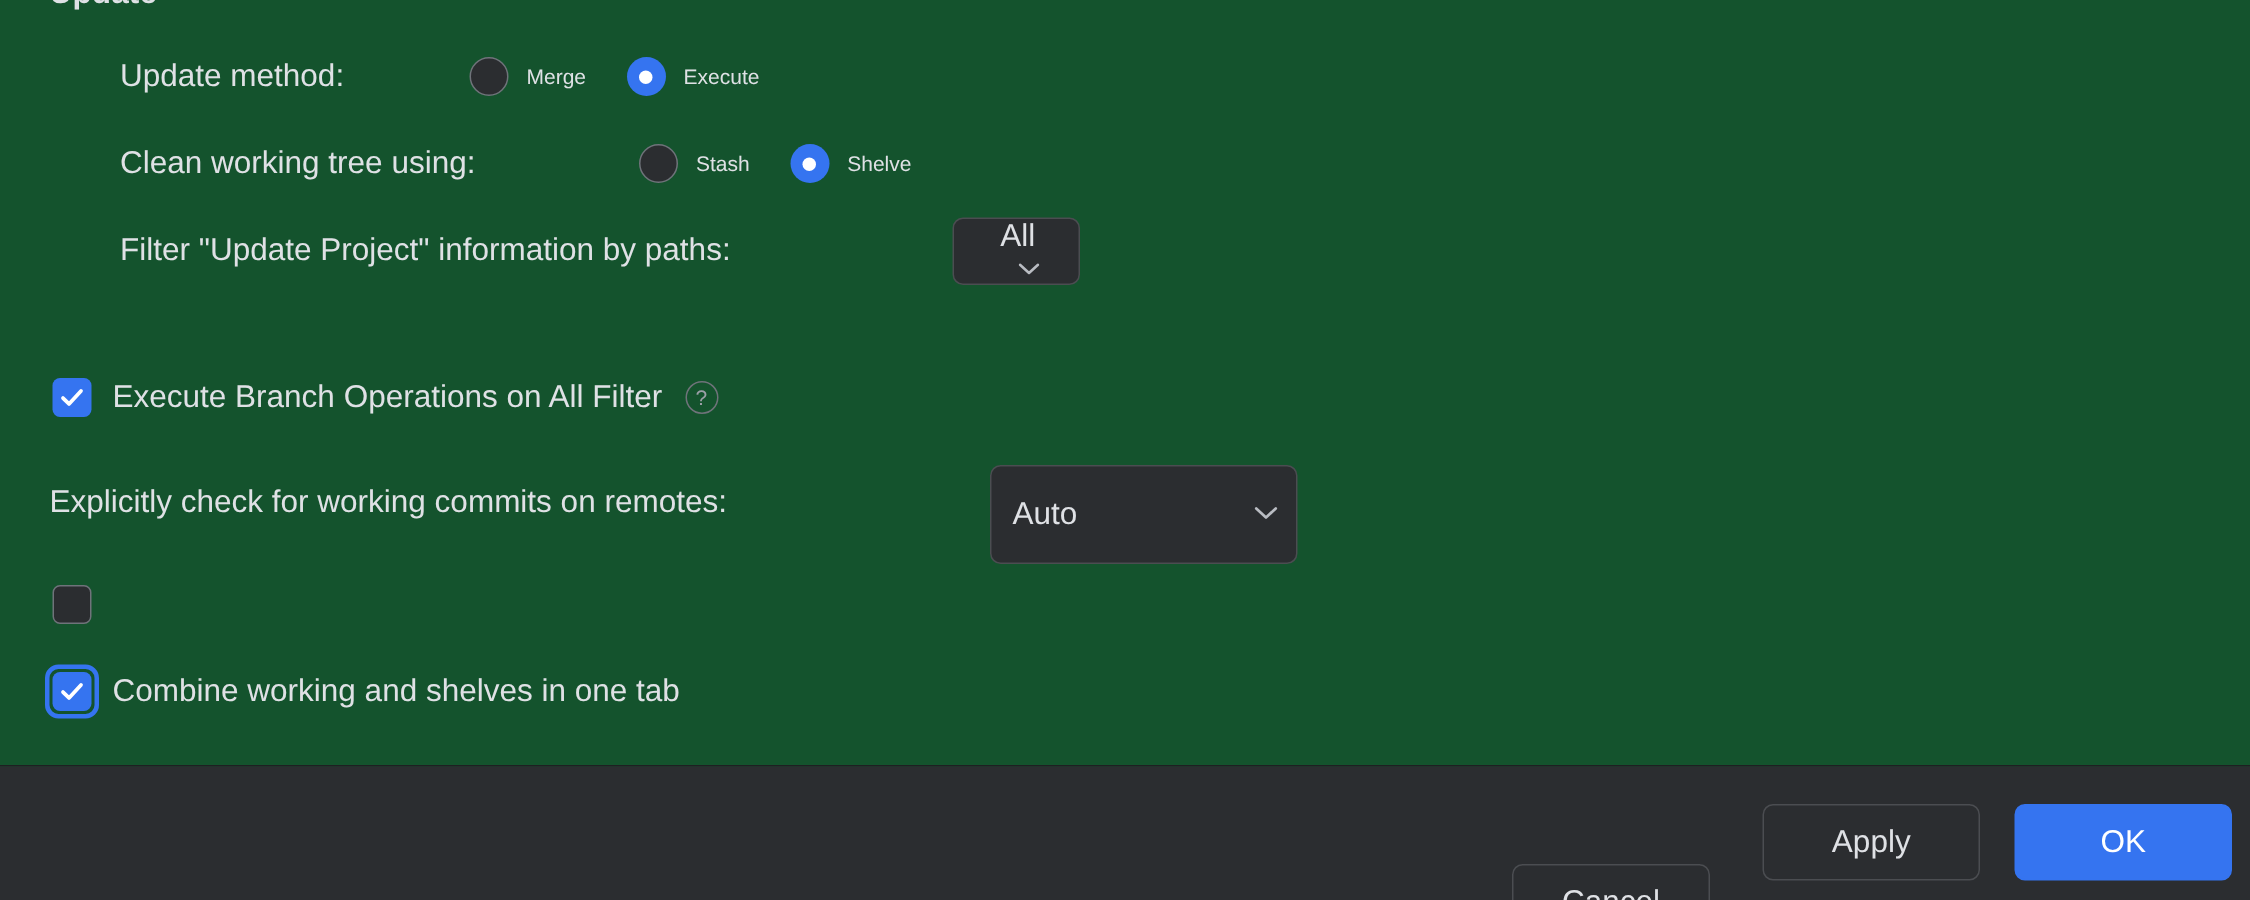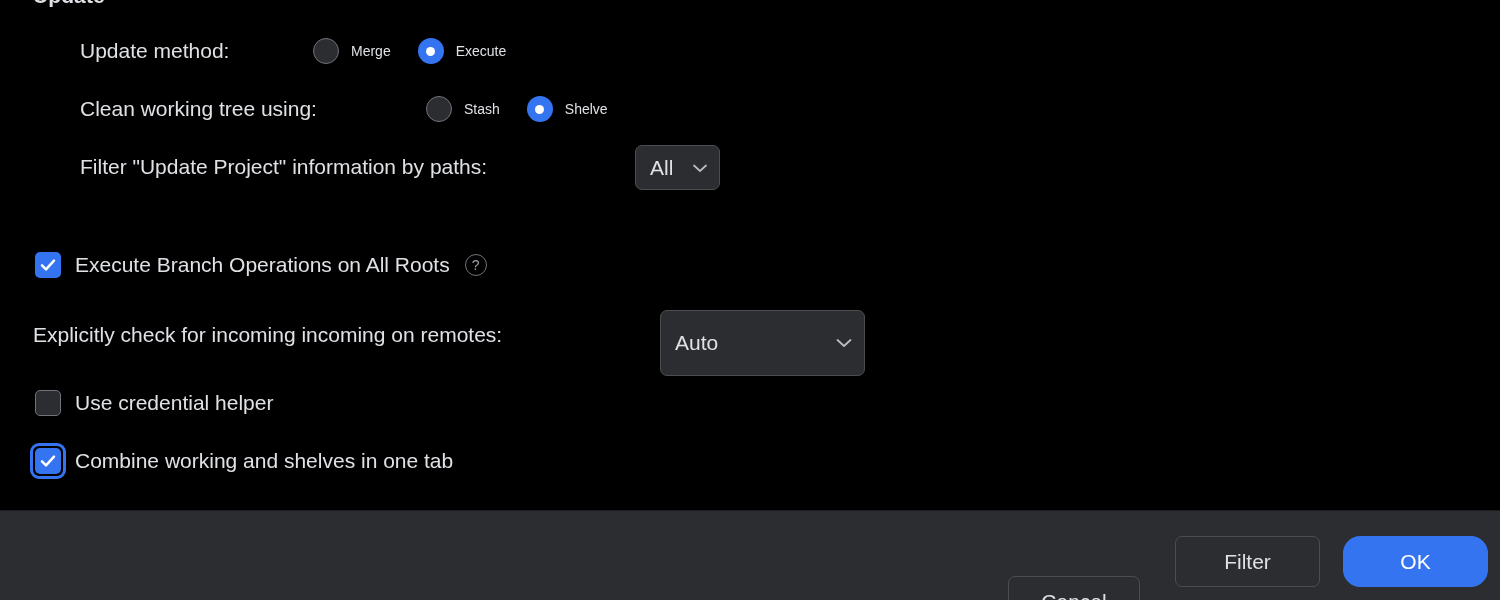--- a/index.html
+++ b/index.html
@@ -13,21 +13,21 @@
     overflow: hidden;
     font-family: "Liberation Sans", sans-serif;
     color: #dfe1e5;
     -webkit-font-smoothing: antialiased;
   }
 
   .dialog {
     position: relative;
     width: 1500px;
     height: 600px;
-    background: #000000;
+    background: #14532d;
   }
 
   
   .section-header {
     position: absolute;
     left: 33px;
     top: -16px;
     font-size: 21px;
     font-weight: bold;
     color: #dfe1e5;
@@ -260,72 +260,71 @@
   </div>
 
   <div class="row" style="left:80px; top:94px; height:30px;">
     <span class="field-label">Clean working tree using:</span>
   </div>
 
   <div class="row" style="left:80px; top:152px; height:30px;">
     <span class="field-label">Filter "Update Project" information by paths:</span>
   </div>
 
-  <div class="combo" style="position:absolute; left:635px; top:145px; width:85px; height:45px;">
+  <div class="combo" style="position:absolute; left:635px; top:145px; width:85px; height:45px;flex-direction:column;">
     <span class="combo-value">All</span>
     <span class="chev">
       <svg width="14" height="9" viewBox="0 0 14 9">
         <path d="M1 1.5 L7 7 L13 1.5" fill="none" stroke="#b9bcc2" stroke-width="1.7" stroke-linecap="round" stroke-linejoin="round"></path>
       </svg>
     </span>
   </div>
 
   <div class="checkbox-row" style="left:30px; top:247px;">
     <span class="cb-wrap">
       <span class="cb on">
         <svg width="20" height="20" viewBox="0 0 20 20">
           <path d="M4 10.4 L8 14.3 L16 5.6" fill="none" stroke="#ffffff" stroke-width="2.5" stroke-linecap="round" stroke-linejoin="round"></path>
         </svg>
       </span>
     </span>
-    <span class="cb-label">Execute Branch Operations on All Roots</span>
+    <span class="cb-label">Execute Branch Operations on All Filter</span>
     <span class="help-icon">?</span>
   </div>
 
   <div class="row" style="left:33px; top:320px; height:30px;">
-    <span class="field-label">Explicitly check for incoming incoming on remotes:</span>
+    <span class="field-label">Explicitly check for working commits on remotes:</span>
   </div>
 
   <div class="combo" style="position:absolute; left:660px; top:310px; width:205px; height:66px;">
     <span class="combo-value">Auto</span>
     <span class="chev">
       <svg width="16" height="10" viewBox="0 0 16 10">
         <path d="M1.5 2 L8 8 L14.5 2" fill="none" stroke="#b9bcc2" stroke-width="1.8" stroke-linecap="round" stroke-linejoin="round"></path>
       </svg>
     </span>
   </div>
 
   <div class="checkbox-row" style="left:30px; top:385px;">
     <span class="cb-wrap">
       <span class="cb off"></span>
     </span>
-    <span class="cb-label">Use credential helper</span>
   </div>
 
   <div class="checkbox-row" style="left:30px; top:443px;">
     <span class="cb-wrap focused">
       <span class="cb on">
         <svg width="20" height="20" viewBox="0 0 20 20">
           <path d="M4 10.4 L8 14.3 L16 5.6" fill="none" stroke="#ffffff" stroke-width="2.5" stroke-linecap="round" stroke-linejoin="round"></path>
         </svg>
       </span>
     </span>
     <span class="cb-label">Combine working and shelves in one tab</span>
   </div>
 
   <div class="footer-separator"></div>
   <div class="footer">
     <div class="btn secondary" style="left:1008px; top:25px; width:132px; height:51px;margin-top:40px;">Cancel</div>
-    <div class="btn secondary" style="left:1175px; top:25px; width:145px; height:51px;">Filter</div>
-    <div class="btn primary" style="left:1343px; top:25px; width:145px; height:51px;border-radius:17px;">OK</div>
+    <div class="btn secondary" style="left:1175px; top:25px; width:145px; height:51px;">Apply</div>
+    <div class="btn primary" style="left:1343px; top:25px; width:145px; height:51px;">OK</div>
   </div>
 
 </div>
 
 </body></html>

